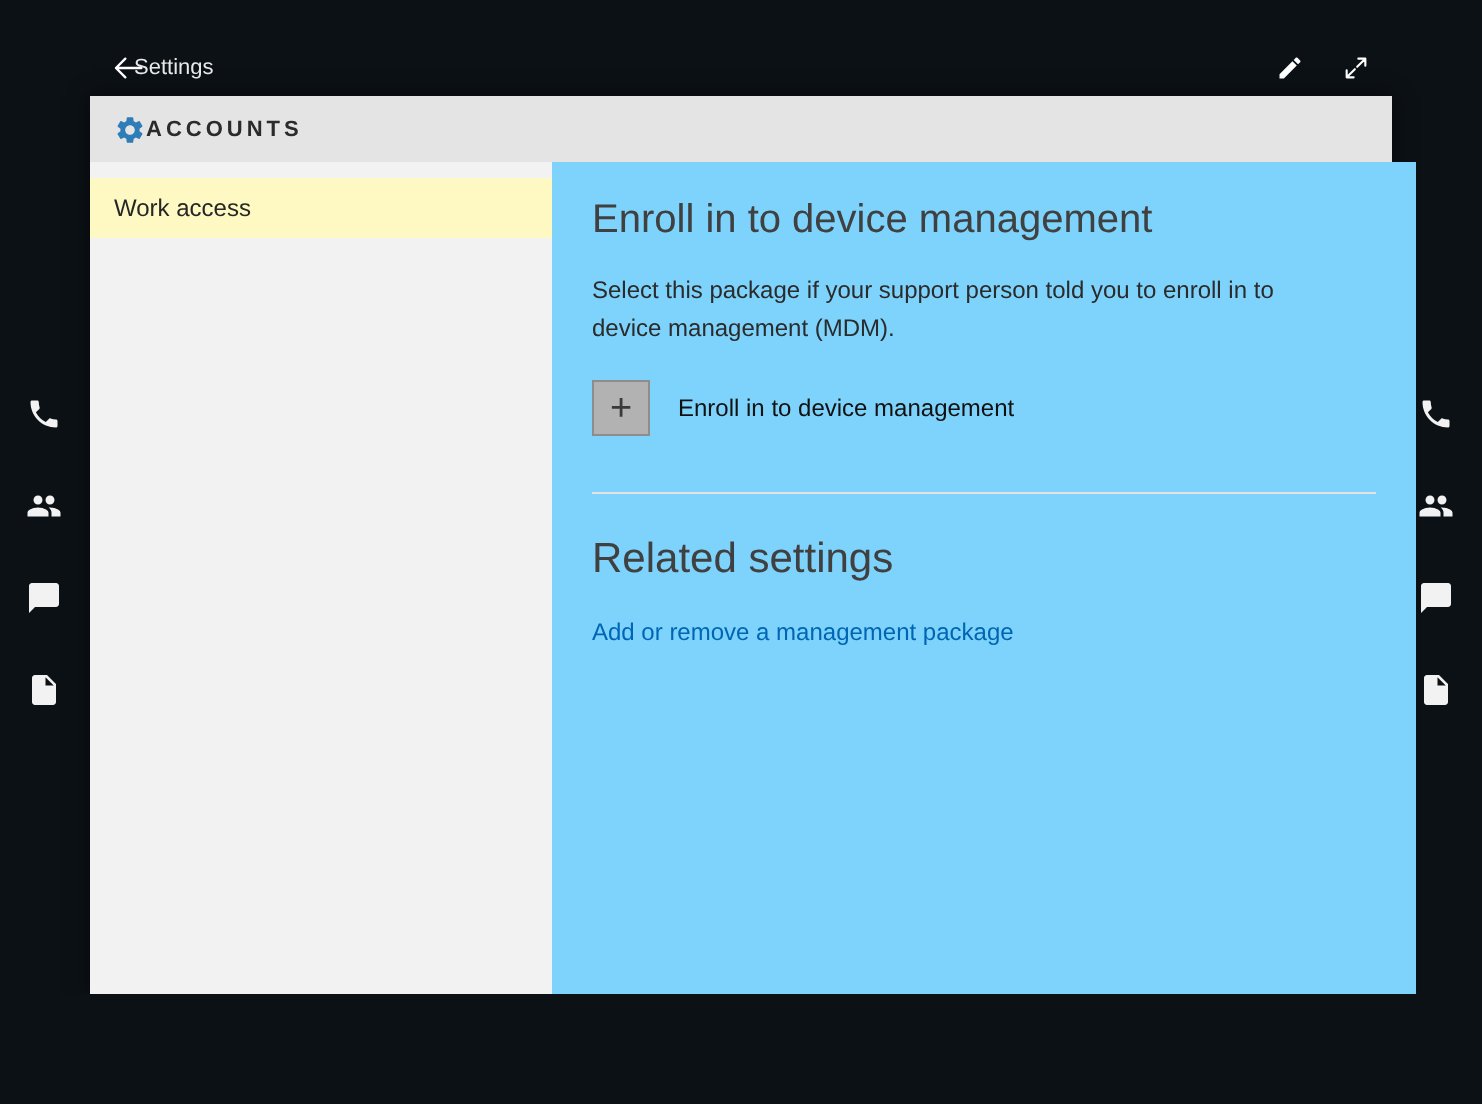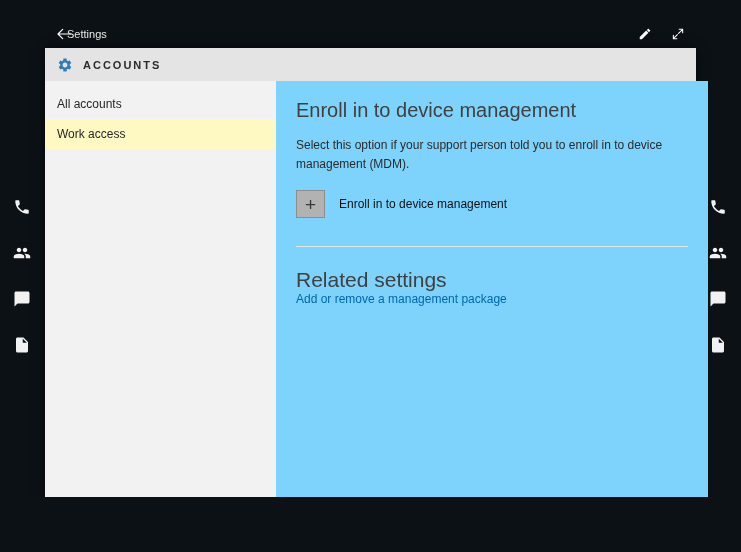--- a/index.html
+++ b/index.html
@@ -27,21 +27,21 @@
   .rail .icon{width:18px;height:18px;opacity:.95;cursor:pointer}
 
   
   .window{
     position:absolute;left:45px;top:48px;width:651px;height:449px;
     background:#ffffff;display:flex;flex-direction:column;
     box-shadow:0 0 10px rgba(0,0,0,.55);
   }
   .win-header{
     height:33px;background:#e4e4e4;display:flex;align-items:center;
-    padding-left:12px;gap:10px;flex:0 0 auto;
+    padding-left:12px;flex:0 0 auto;
   }
   .win-title{font-size:11px;font-weight:bold;letter-spacing:2px;color:#2b2b2b}
   .win-body{flex:1;display:flex;min-height:0}
 
   .sidebar{width:231px;background:#f2f2f2;padding-top:8px;flex:0 0 auto}
   .side-item{
     height:30px;display:flex;align-items:center;padding-left:12px;
     font-size:12px;color:#262626;cursor:pointer;
   }
   .side-item.selected{background:#fef9c3}
@@ -51,21 +51,21 @@
   .page-desc{margin-top:14px;font-size:12px;line-height:1.55;color:#2b2b2b;max-width:372px}
   .enroll-row{margin-top:17px;display:flex;align-items:center;gap:14px;cursor:pointer;width:fit-content}
   .plus-box{
     width:29px;height:28px;background:#b2b2b2;border:1px solid #8d8d8d;
     display:flex;align-items:center;justify-content:center;
     font-size:19px;color:#3a3a3a;line-height:1;
   }
   .enroll-label{font-size:12px;color:#111111}
   .divider{margin-top:28px;height:1px;background:#e2e2e2;width:392px}
   .related-title{margin-top:21px;font-size:21px;font-weight:300;color:#404040}
-  .related-link{font-size:12px;color:#0066b4;cursor:pointer;width:fit-content}
+  .related-link{margin-top:17px;font-size:12px;color:#0066b4;cursor:pointer;width:fit-content}
 
   
   .taskbar{position:absolute;left:0;top:497px;width:741px;height:55px;background:#0c1116}
 </style>
 </head>
 <body>
 
 <div class="topbar">
   <span class="back-btn">
     <svg width="16" height="14" viewBox="0 0 24 20">
@@ -136,27 +136,26 @@
     <span>
       <svg width="16" height="16" viewBox="0 0 24 24">
           <path d="M19.14 12.94c.04-.3.06-.61.06-.94 0-.32-.02-.64-.07-.94l2.03-1.58c.18-.14.23-.41.12-.61l-1.92-3.32c-.12-.22-.37-.29-.59-.22l-2.39.96c-.5-.38-1.03-.7-1.62-.94l-.36-2.54c-.04-.24-.24-.41-.48-.41h-3.84c-.24 0-.43.17-.47.41l-.36 2.54c-.59.24-1.13.57-1.62.94l-2.39-.96c-.22-.08-.47 0-.59.22L2.74 8.87c-.12.21-.08.47.12.61l2.03 1.58c-.05.3-.09.63-.09.94s.02.64.07.94l-2.03 1.58c-.18.14-.23.41-.12.61l1.92 3.32c.12.22.37.29.59.22l2.39-.96c.5.38 1.03.7 1.62.94l.36 2.54c.05.24.24.41.48.41h3.84c.24 0 .44-.17.47-.41l.36-2.54c.59-.24 1.13-.56 1.62-.94l2.39.96c.22.08.47 0 .59-.22l1.92-3.32c.12-.22.07-.47-.12-.61l-2.01-1.58zM12 15.6c-1.98 0-3.6-1.62-3.6-3.6s1.62-3.6 3.6-3.6 3.6 1.62 3.6 3.6-1.62 3.6-3.6 3.6z" fill="#2e7cb8"></path>
         </svg>
     </span>
     <span class="win-title">ACCOUNTS</span>
   </div>
 
   <div class="win-body">
     <div class="sidebar">
-      <div class="side-item">All accounts</div>
       <div class="side-item selected">Work access</div>
     </div>
 
     <div class="content">
       <div class="page-title">Enroll in to device management</div>
-      <div class="page-desc">Select this option if your support person told you to enroll in to device management (MDM).</div>
+      <div class="page-desc">Select this package if your support person told you to enroll in to device management (MDM).</div>
 
       <div class="enroll-row">
         <span class="plus-box">+</span>
         <span class="enroll-label">Enroll in to device management</span>
       </div>
 
       <div class="divider"></div>
 
       <div class="related-title">Related settings</div>
       <div class="related-link">Add or remove a management package</div>

